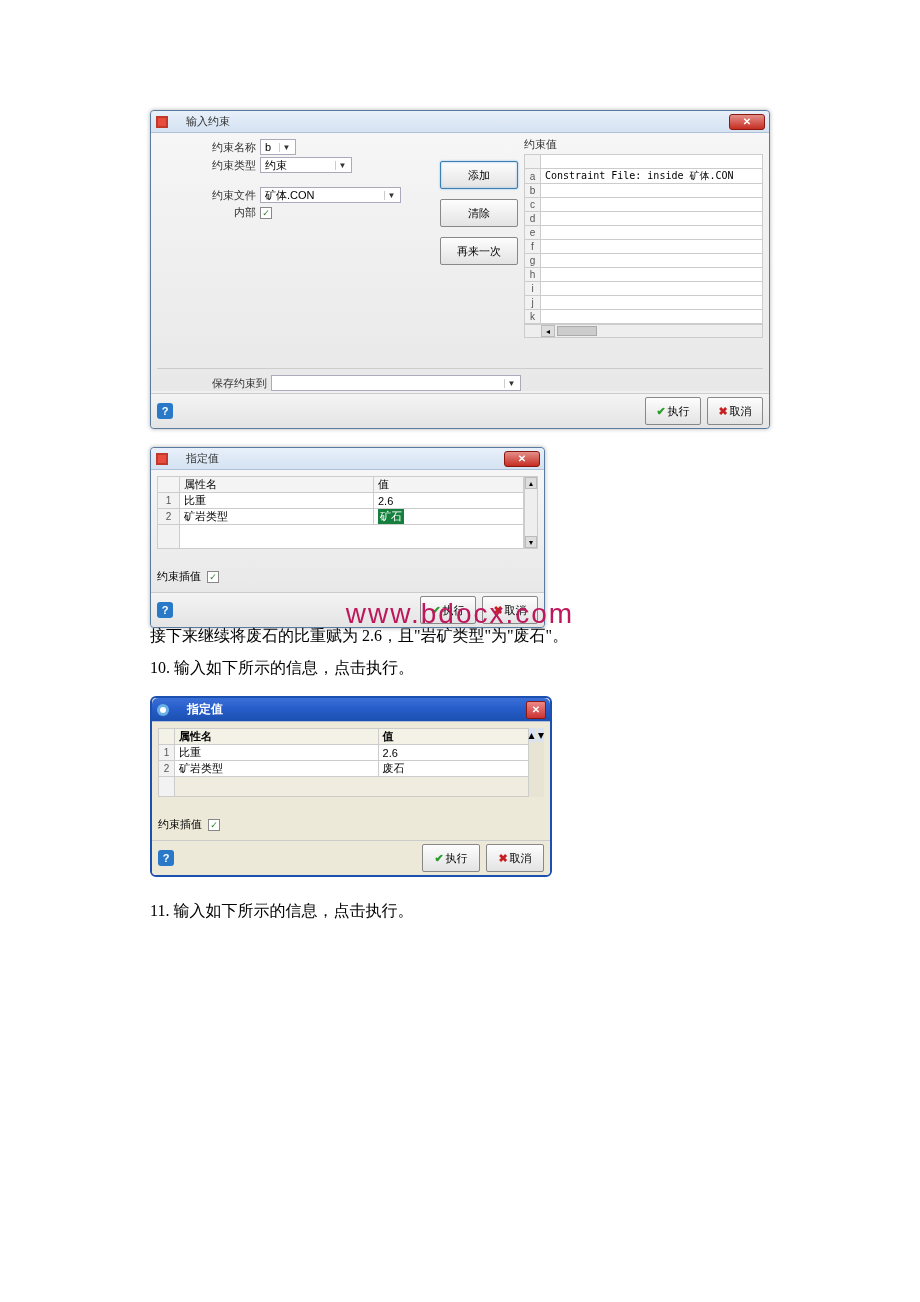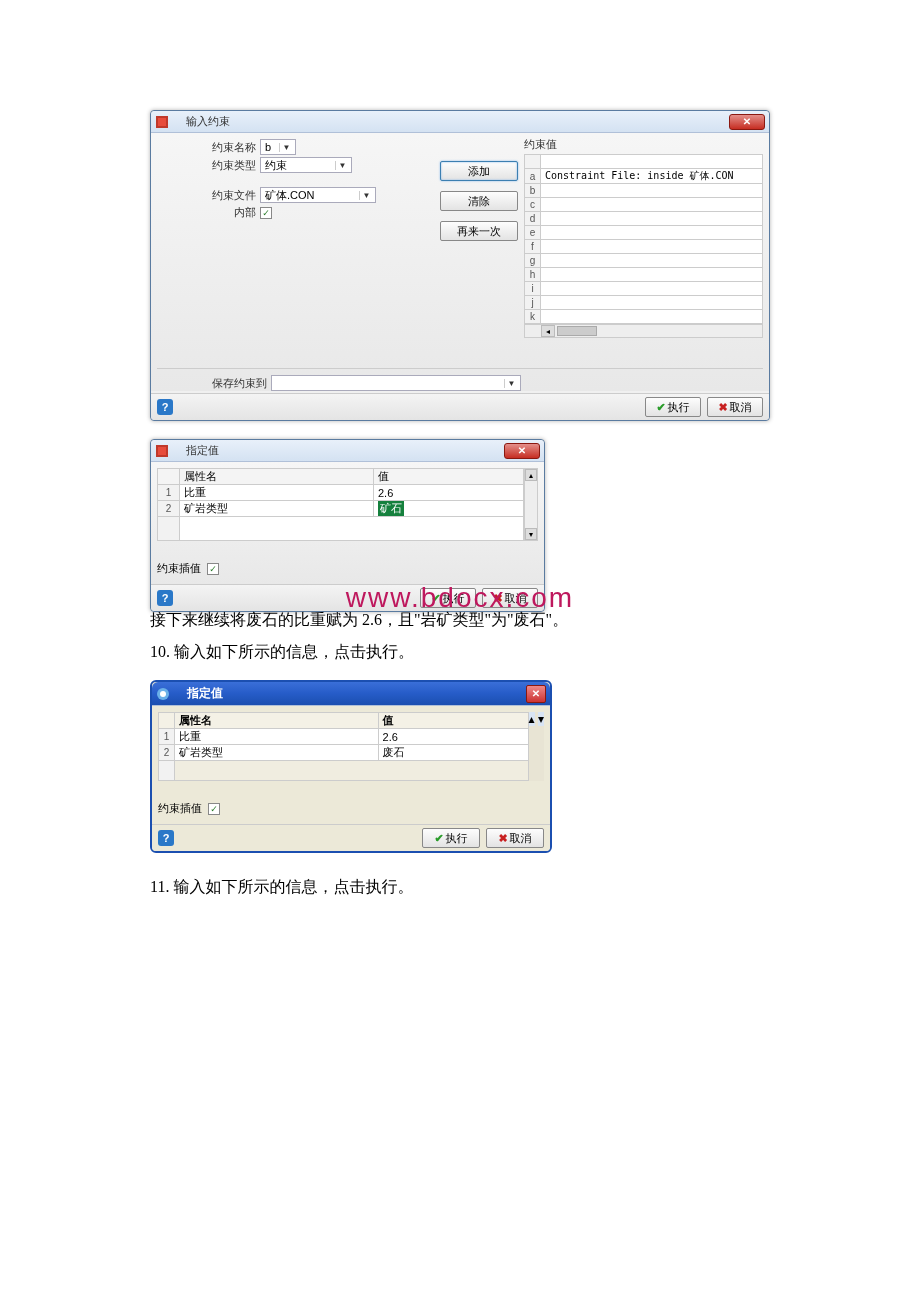--- a/index.html
+++ b/index.html
@@ -103,21 +103,21 @@
     flex: 0 0 78px;
     display: flex;
     flex-direction: column;
     gap: 10px;
     padding-top: 24px;
   }
   .win-btn {
     background: linear-gradient(#fdfdfd, #e3e3e3);
     border: 1px solid #888;
     border-radius: 2px;
-    height: 20px;
+    height: 28px;
     font-size: 11px;
     display: inline-flex;
     align-items: center;
     justify-content: center;
     cursor: default;
   }
   .win-btn.focused {
     border: 1px solid #3c7fb1;
     box-shadow: 0 0 2px #7eb4ea inset, 0 0 2px #7eb4ea;
   }
@@ -279,21 +279,21 @@
         <div class="form-row">
           <span class="form-label">约束类型</span>
           <span class="combo" style="width:92px">
             <span style="flex:1;padding:0 2px">约束</span>
               <span class="caret">▼</span>
           </span>
         </div>
         <div style="height:10px"></div>
         <div class="form-row">
           <span class="form-label">约束文件</span>
-          <span class="combo" style="width:116px">
+          <span class="combo" style="width:141px">
             <span style="flex:1;padding:0 2px">矿体.CON</span>
               <span class="caret">▼</span>
           </span>
         </div>
         <div class="form-row">
           <span class="form-label">内部</span>
           <span class="checkbox">✓</span>
         </div>
       </div>
       <div class="mid-panel">

